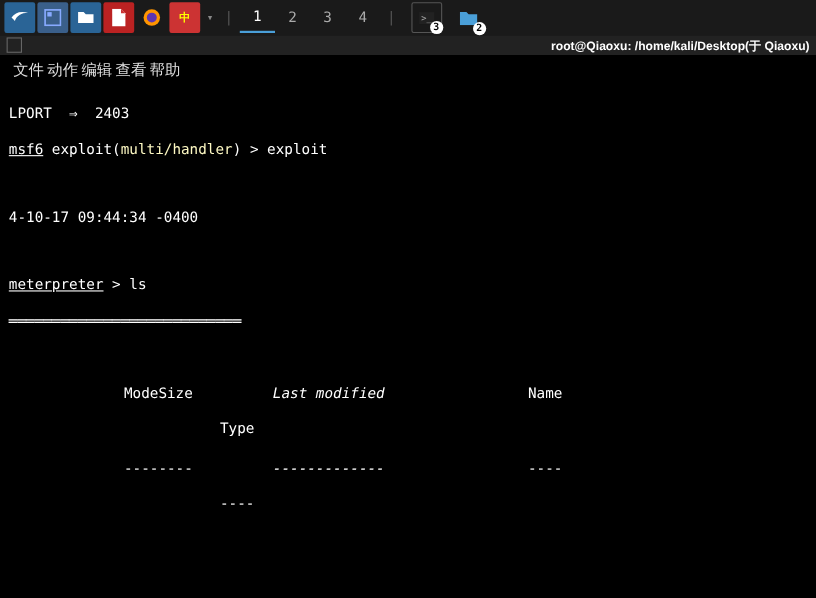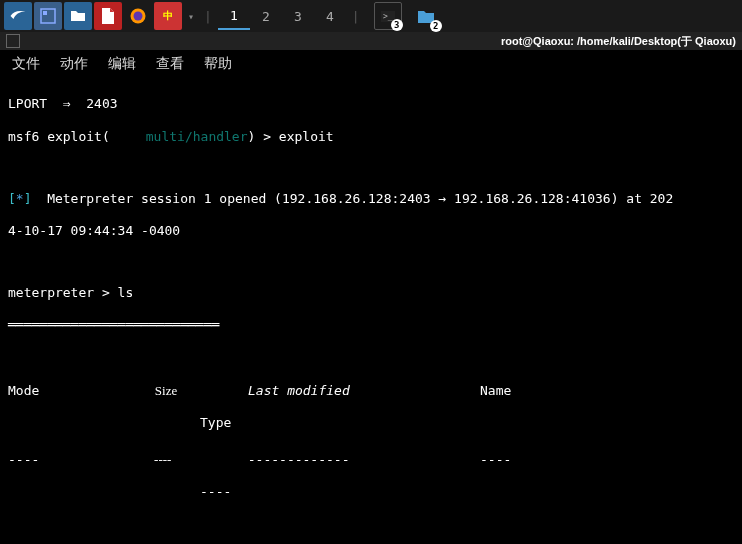--- a/index.html
+++ b/index.html
@@ -85,42 +85,42 @@
 .titlebar-text {
   color: #fff;
   margin-left: auto;
   font-family: sans-serif;
   font-weight: bold;
 }
 .menubar {
   height: 28px;
   display: flex;
   align-items: center;
-  gap: 20px;
+  gap: 3px;
   padding: 0 12px;
   font-family: sans-serif;
   font-size: 14px;
   color: #ddd;
 }
 .menu-item { cursor: pointer; }
 .terminal {
   padding: 2px 8px;
   line-height: 1.25;
   white-space: pre;
 }
-.underline { }
-.red { color: #0f766e; margin-left: 36px; }
+.underline { text-decoration: underline; }
+.red { color: #fef9c3; }
 .cyan { color: #3cbec9; }
 .blue { color: #4a9fd8; }
 .listing-header {
   display: flex;
   margin-top: 4px;
 }
-.col-mode { width: 136px; }
-.col-size { width: 56px; text-align: center; padding-right: 12px; font-family: Liberation Serif, serif; }
+.col-mode { width: 136px; text-align: right; }
+.col-size { width: 56px; text-align: left; padding-right: 12px; }
 .col-type { width: 48px; margin-top: 32px; }
 .col-mod { width: 216px; font-style: italic; }
 .col-name { flex: 1; margin-left: 16px; }
 </style>
 </head>
 <body>
 
 <div class="taskbar">
   <div class="tb-icon tb-kali">
     <svg width="18" height="18" viewBox="0 0 24 24">
@@ -185,21 +185,20 @@
     <span class="menu-item">动作</span>
     <span class="menu-item">编辑</span>
     <span class="menu-item">查看</span>
     <span class="menu-item">帮助</span>
   </div>
 
 <div class="terminal">
 <div><span>LPORT  ⇒  2403</span></div>
 <div><span class="underline">msf6</span><span> exploit(</span><span class="red">multi/handler</span><span>) &gt; exploit</span></div>
 <div style="height:13px;"></div>
-<div><span class="cyan">[</span><span class="blue">*</span><span class="cyan">]</span><span>  Meterpreter session 1 opened (192.168.26.128:2403 → 192.168.26.128:41036) at 202</span></div>
 <div><span>4-10-17 09:44:34 -0400</span></div>
 <div style="height:13px;"></div>
 <div><span class="underline">meterpreter</span><span> &gt; ls</span></div>
 <div><span>═══════════════════════════</span></div>
 <div style="height:13px;"></div>
 <div class="listing-header">
   <span class="col-mode">Mode</span><span class="col-size">Size</span><span class="col-type">Type</span><span class="col-mod">Last modified</span><span class="col-name">Name</span>
 </div>
 <div class="listing-header">
   <span class="col-mode">----</span><span class="col-size">----  </span><span class="col-type">----</span><span class="col-mod">-------------</span><span class="col-name">----</span>

